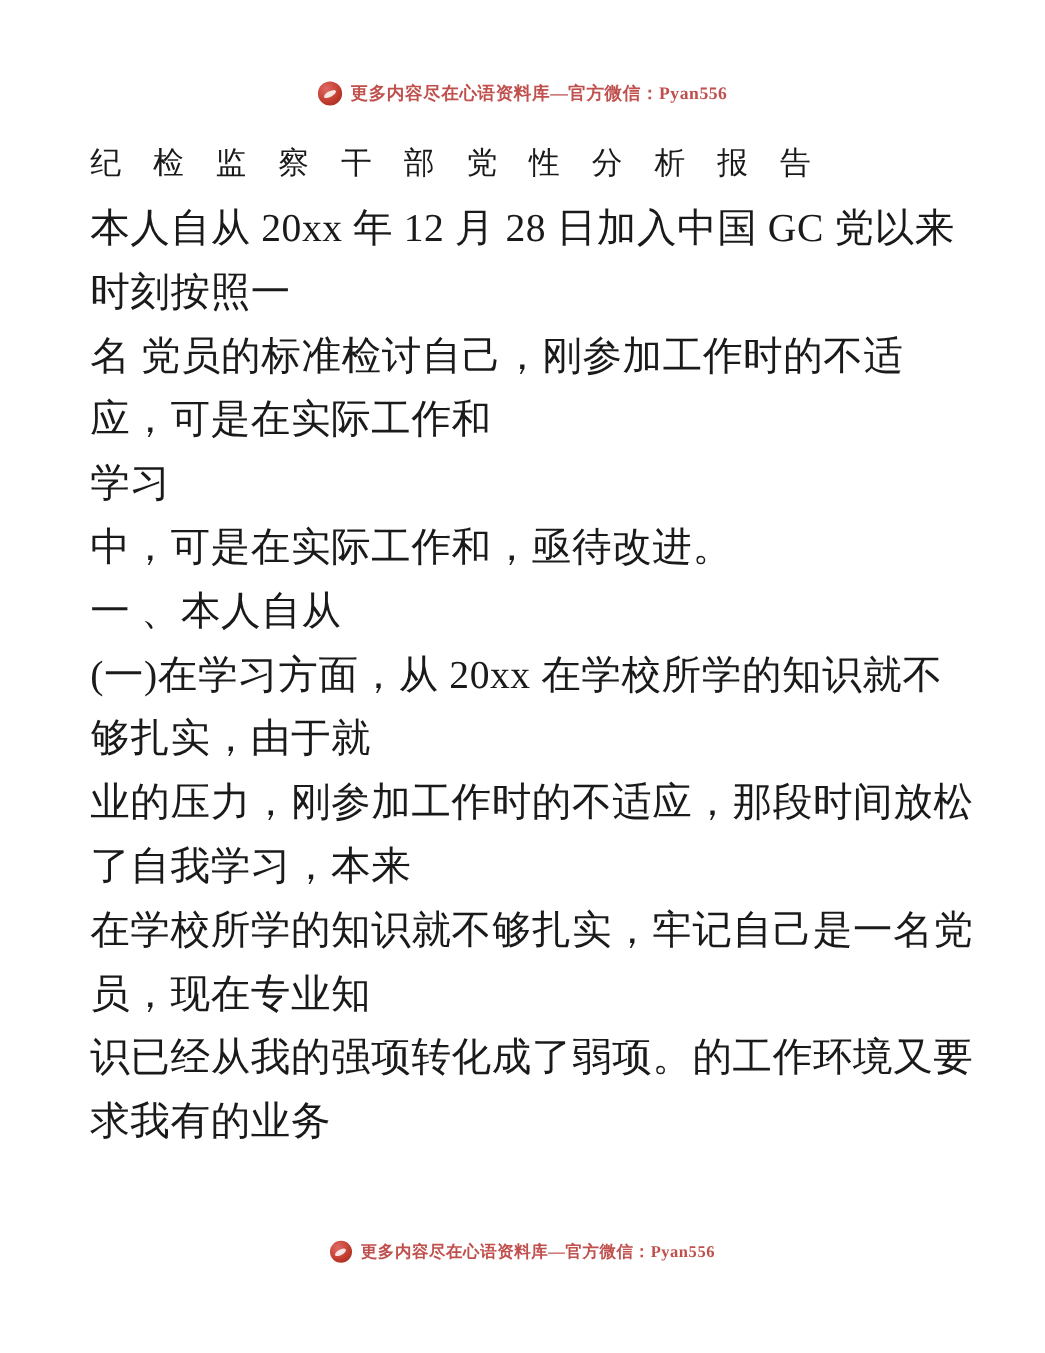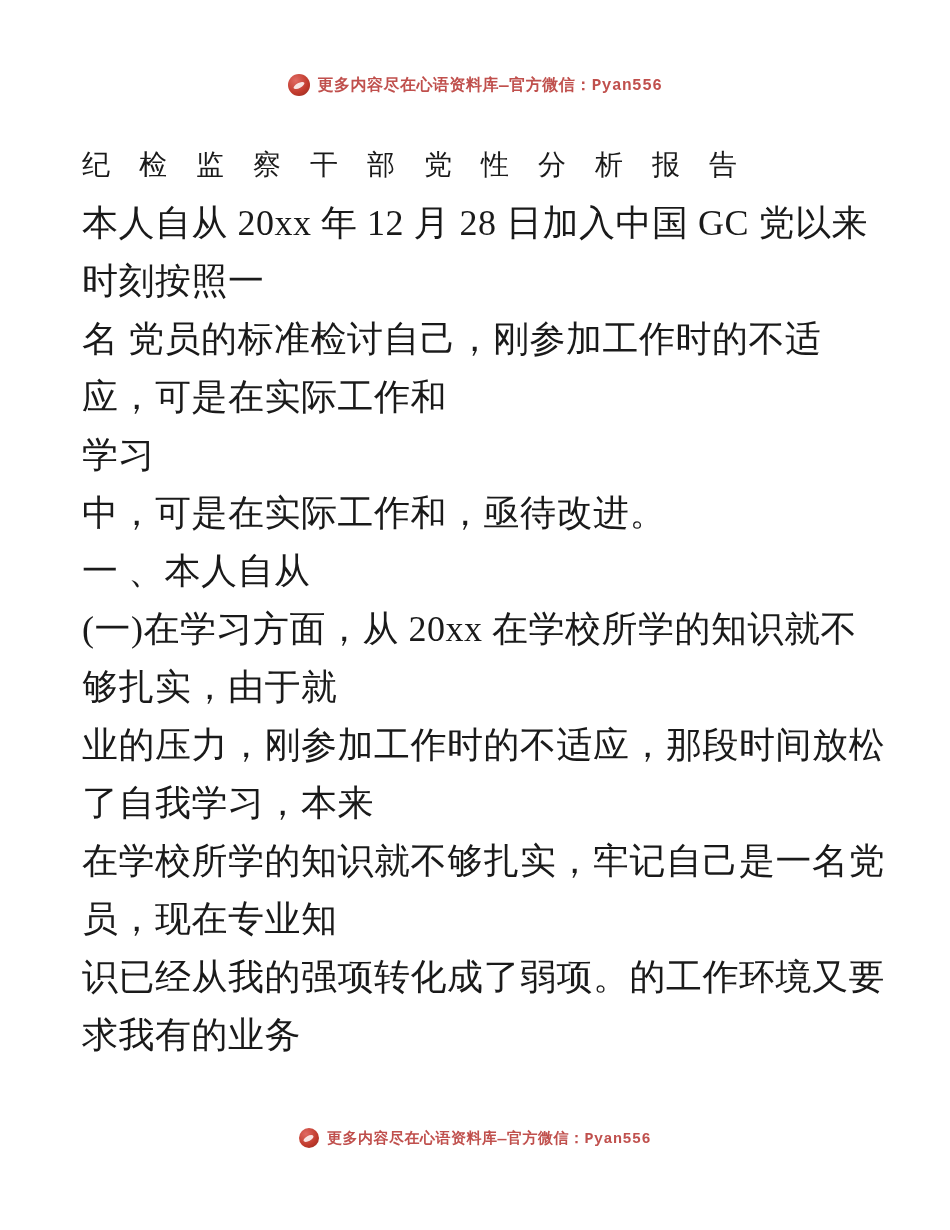--- a/index.html
+++ b/index.html
@@ -23,21 +23,21 @@
     position: relative;
   }
 
   
   .watermark {
     display: flex;
     align-items: center;
     justify-content: center;
     gap: 8px;
     color: #c0504d;
-    font-family: Liberation Mono, monospace;
+    font-family: Liberation Serif, serif;
     font-weight: bold;
     letter-spacing: 0.5px;
     user-select: none;
   }
   .watermark-top {
     position: absolute;
     left: 0;
     right: 0;
     top: 74px;
     font-size: 16px;
@@ -71,21 +71,21 @@
   }
   .wm-text-1 { font-size: 16px; }
   .wm-text-2 { font-size: 15px; }
   .watermark-bottom .wm-logo { width: 20px; height: 20px; }
   .watermark-bottom .wm-logo::after { left: 4px; top: 8px; width: 11px; height: 5px; }
 
   
   .doc-body {
     position: absolute;
     left: 60px;
-    top: 136px;
+    top: 120px;
     width: 830px;
   }
   .para {
     font-size: 36px;
     line-height: 58px;
     margin: 0;
     text-align: left;
     letter-spacing: 0.5px;
     word-break: break-all;
   }

